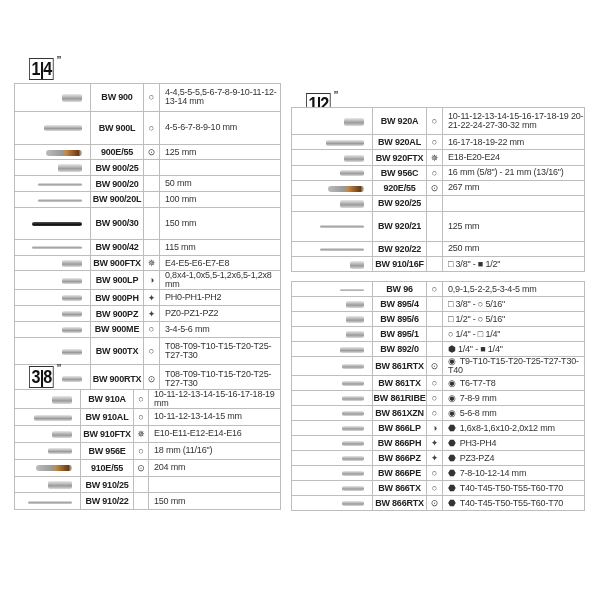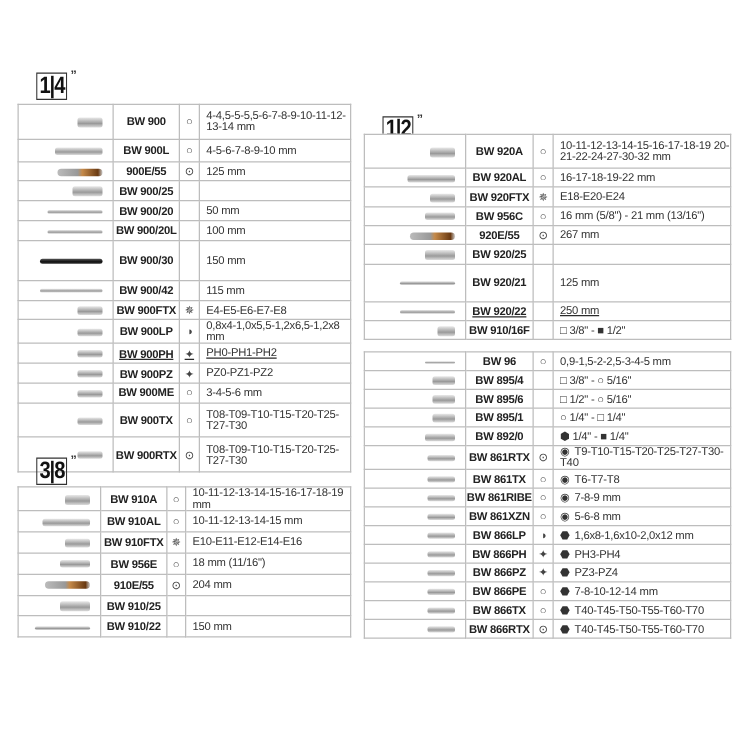--- a/index.html
+++ b/index.html
@@ -36,21 +36,21 @@
       <col style="width:16px">
       <col>
     </colgroup>
   <tbody>
       <tr style="height: 27.65px;">
         <td class="img"><span class="tool " style="width:20px;height:8px"></span></td>
         <td class="code">BW 900</td>
         <td class="sym">○</td>
         <td class="desc">4-4,5-5-5,5-6-7-8-9-10-11-12-13-14 mm</td>
       </tr>
-      <tr style="height: 18px; margin-left: 30px;">
+      <tr style="height: 33px; margin-left: 30px;">
         <td class="img"><span class="tool " style="width:38px;height:6px"></span></td>
         <td class="code">BW 900L</td>
         <td class="sym">○</td>
         <td class="desc">4-5-6-7-8-9-10 mm</td>
       </tr>
       <tr style="height: 15.8px;">
         <td class="img"><span class="tool ratchet" style="width:36px;height:6px"></span></td>
         <td class="code">900E/55</td>
         <td class="sym">⊙</td>
         <td class="desc">125 mm</td>
@@ -90,21 +90,21 @@
         <td class="code">BW 900FTX</td>
         <td class="sym">✵</td>
         <td class="desc">E4-E5-E6-E7-E8</td>
       </tr>
       <tr style="height: 15.8px;">
         <td class="img"><span class="tool " style="width:20px;height:6px"></span></td>
         <td class="code">BW 900LP</td>
         <td class="sym">◑</td>
         <td class="desc">0,8x4-1,0x5,5-1,2x6,5-1,2x8 mm</td>
       </tr>
-      <tr style="height: 15.8px; text-decoration: underline;">
+      <tr style="height: 15.8px;">
         <td class="img"><span class="tool " style="width:20px;height:6px"></span></td>
         <td class="code">BW 900PH</td>
         <td class="sym">✦</td>
         <td class="desc">PH0-PH1-PH2</td>
       </tr>
       <tr style="height: 15.8px;">
         <td class="img"><span class="tool " style="width:20px;height:6px"></span></td>
         <td class="code">BW 900PZ</td>
         <td class="sym">✦</td>
         <td class="desc">PZ0-PZ1-PZ2</td>
@@ -236,21 +236,21 @@
         <td class="code">BW 920/25</td>
         <td class="sym"></td>
         <td class="desc"></td>
       </tr>
       <tr style="height: 30px;">
         <td class="img"><span class="tool " style="width:44px;height:3px"></span></td>
         <td class="code">BW 920/21</td>
         <td class="sym"></td>
         <td class="desc">125 mm</td>
       </tr>
-      <tr style="height: 15.4px; text-decoration: underline;">
+      <tr style="height: 15.4px;">
         <td class="img"><span class="tool " style="width:44px;height:3px"></span></td>
         <td class="code">BW 920/22</td>
         <td class="sym"></td>
         <td class="desc">250 mm</td>
       </tr>
       <tr style="height: 15.4px;">
         <td class="img"><span class="tool " style="width:14px;height:8px"></span></td>
         <td class="code">BW 910/16F</td>
         <td class="sym"></td>
         <td class="desc">□ 3/8" - ■ 1/2"</td>

